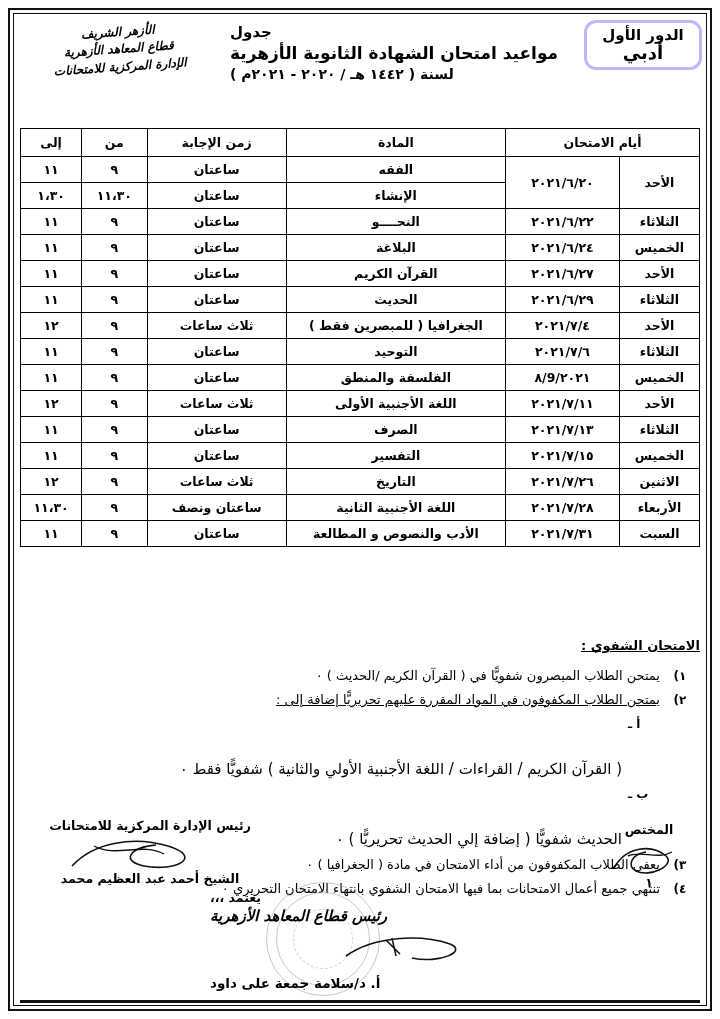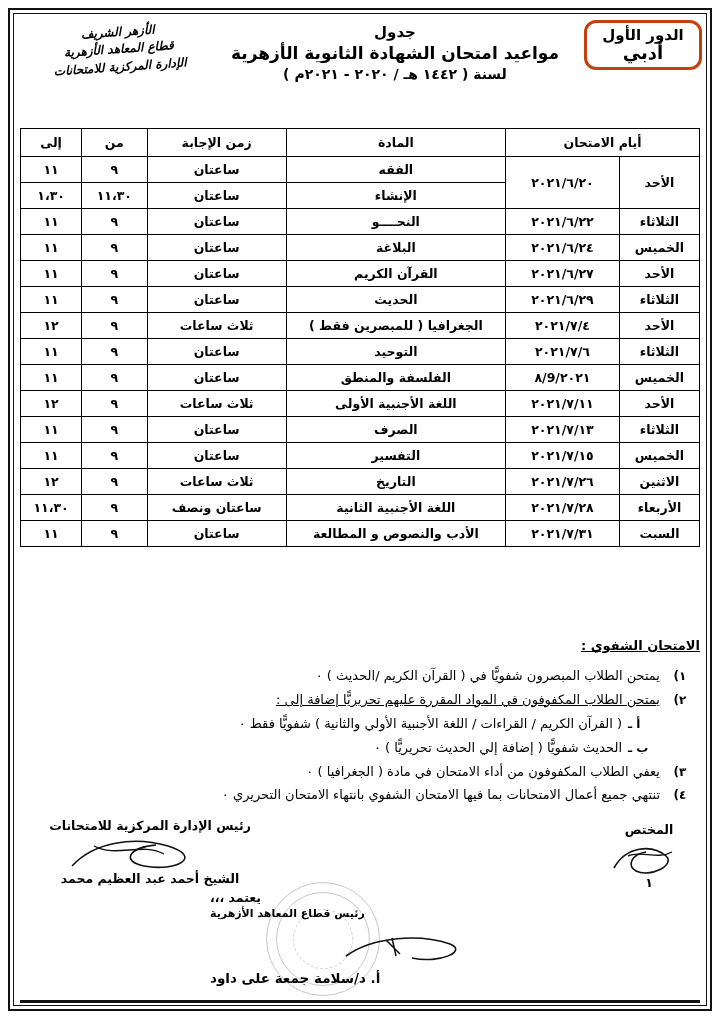--- a/index.html
+++ b/index.html
@@ -41,21 +41,21 @@
   .header {
     position: relative;
     height: 112px;
   }
   .round-badge {
     position: absolute;
     right: 8px;
     top: 10px;
     width: 118px;
     height: 50px;
-    border: 3px solid #c2410c;
+    border: 3px solid #c4b5fd;
     border-radius: 12px;
     box-sizing: border-box;
     display: flex;
     flex-direction: column;
     align-items: center;
     justify-content: center;
     line-height: 1.12;
   }
   .round-badge .l1 {
     font-size: 15px;
@@ -64,21 +64,21 @@
   }
   .round-badge .l2 {
     font-size: 18px;
     font-weight: bold;
   }
   .title-block {
     position: absolute;
     right: 150px;
     top: 12px;
     width: 330px;
-    text-align: center;
+    text-align: left;
     line-height: 1.35;
   }
   .title-block .t1 {
     font-size: 15px;
     font-weight: bold;
   }
   .title-block .t2 {
     font-size: 17px;
     font-weight: bold;
     letter-spacing: -0.2px;
@@ -193,21 +193,22 @@
   }
   .note-txt.ul {
     text-decoration: underline;
   }
   .note-row.sub .note-num {
     width: 72px;
     text-align: left;
     padding-left: 6px;
   }
   .note-row.sub .note-txt {
-    font-size: 13px;
+    font-size: 15px;
+    margin-top: 44px;
   }
 
   
   .signatures {
     position: absolute;
     right: 10px;
     left: 10px;
     top: 800px;
     direction: rtl;
     height: 100px;
@@ -243,23 +244,24 @@
     top: 880px;
     width: 300px;
     text-align: left;
     direction: rtl;
   }
   .approval .a1 {
     font-size: 12.5px;
     font-weight: bold;
   }
   .approval .a2 {
-    font-size: 11px;
+    font-size: 15px;
     font-weight: bold;
     margin-top: 2px;
+    font-style: italic;
   }
   .approval .a3 {
     font-size: 13.5px;
     font-weight: bold;
     margin-top: 50px;
   }
   .seal {
     position: absolute;
     right: 330px;
     top: 872px;

